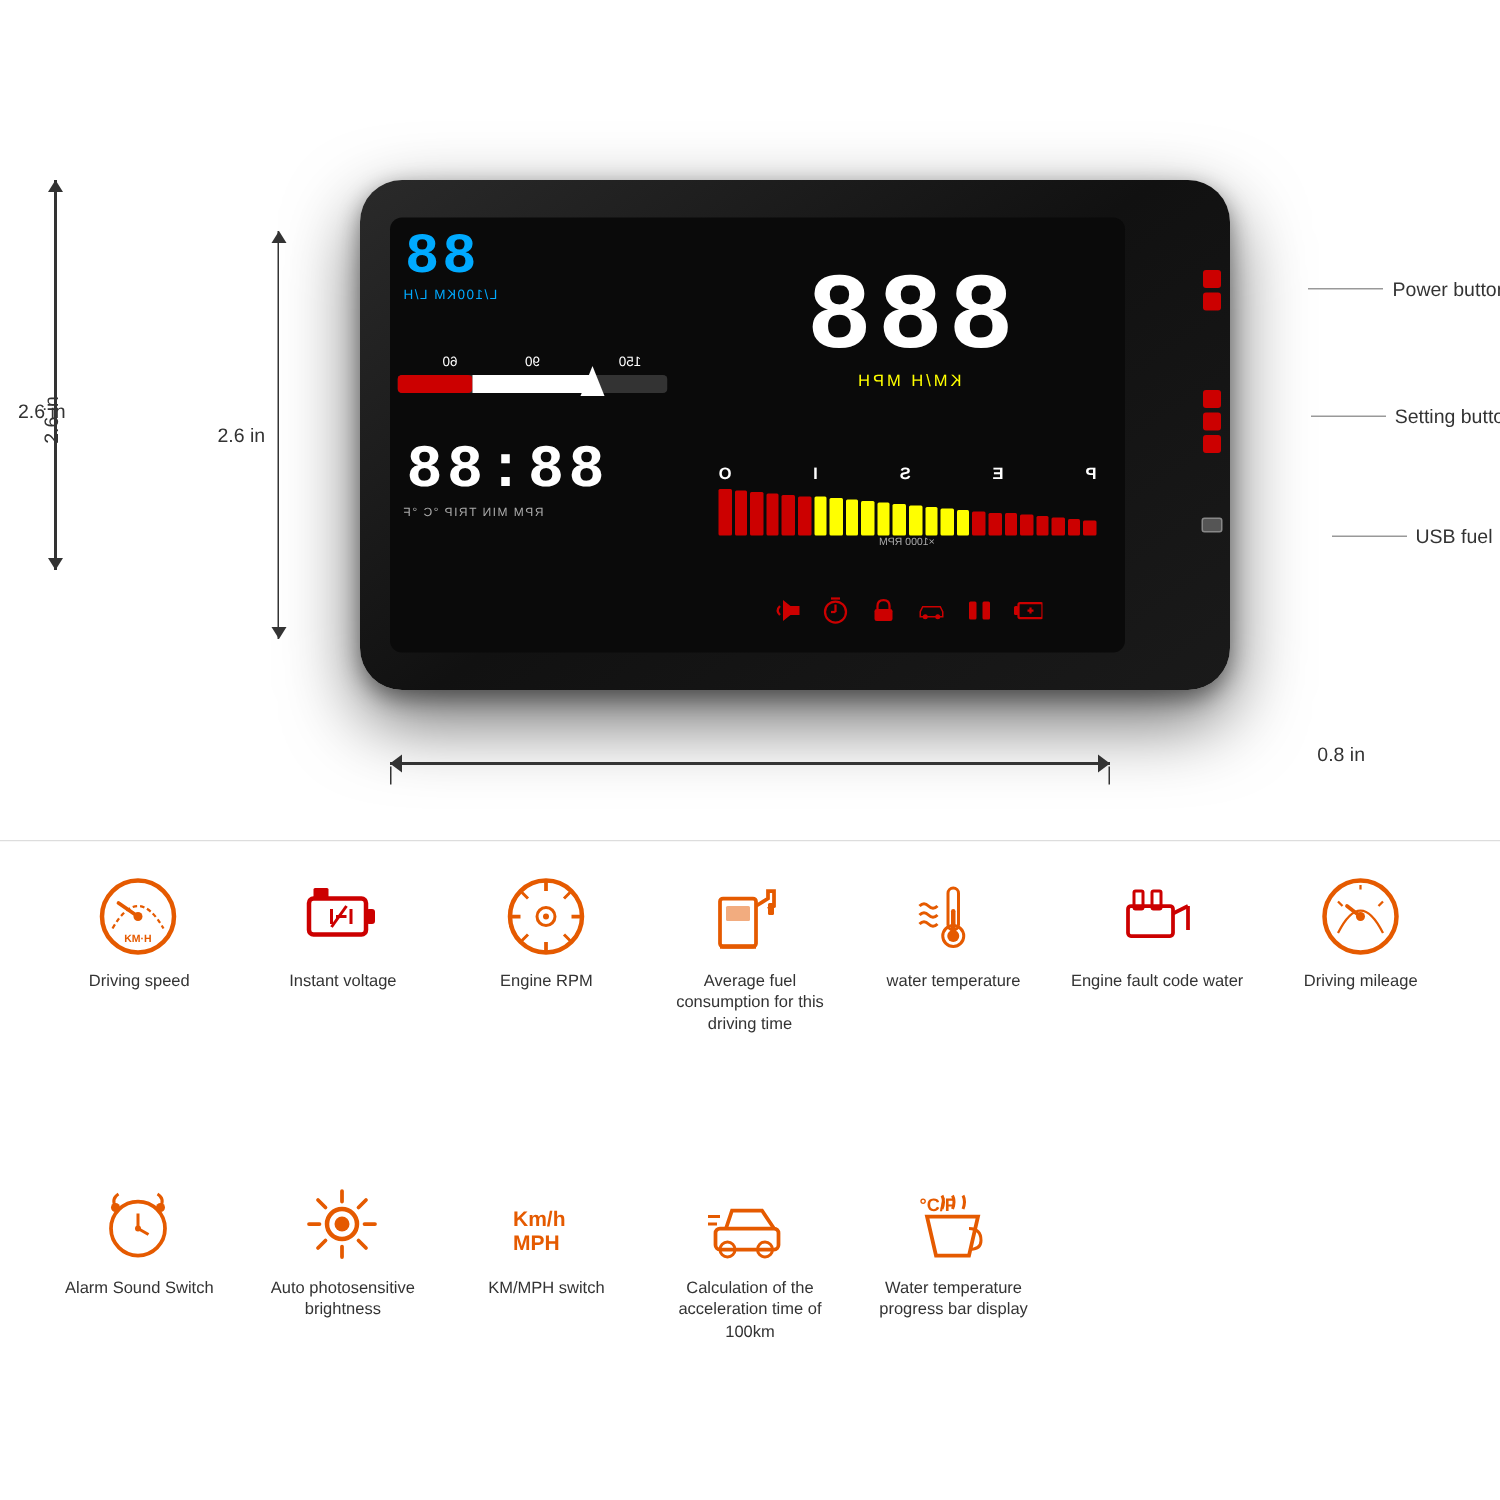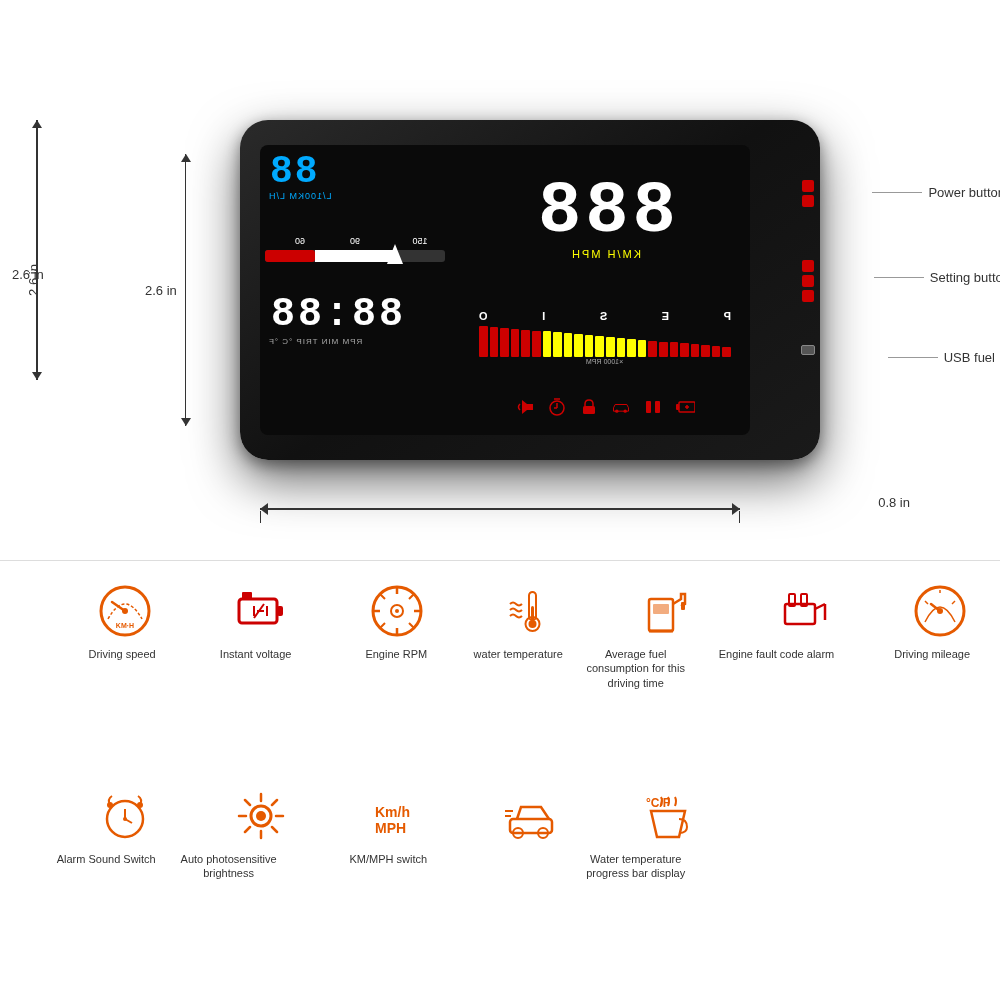--- a/index.html
+++ b/index.html
@@ -231,21 +231,21 @@
       display: grid;
       grid-template-columns: repeat(7, 1fr);
       grid-template-rows: 1fr 1fr;
       padding: 20px 30px;
       gap: 10px;
     }
 
     .feature-item {
       display: flex;
       flex-direction: column;
-      align-items: flex-end;
+      align-items: center;
       justify-content: flex-start;
       text-align: center;
       gap: 6px;
     }
 
     .feature-icon {
       width: 60px;
       height: 60px;
       display: flex;
       align-items: center;
@@ -499,63 +499,63 @@
         <path d="M10 10 L15 15 M39 39 L44 44 M44 10 L39 15 M15 39 L10 44" stroke="#e55a00" stroke-width="2"></path>
       </svg>
     </div>
     <div class="feature-label">Engine RPM</div>
   </div>
 
   <div class="feature-item">
     <div class="feature-icon">
       <svg width="55" height="55" viewBox="0 0 55 55">
 
+        <rect x="8" y="15" width="24" height="32" rx="2" fill="none" stroke="#e55a00" stroke-width="2.5"></rect>
+        <rect x="12" y="20" width="16" height="10" rx="1" fill="#e55a00" opacity="0.5"></rect>
+
+        <path d="M32 20 L40 15 L40 10 L44 10 L44 20 L40 22" fill="none" stroke="#e55a00" stroke-width="2.5"></path>
+        <rect x="40" y="18" width="4" height="8" rx="1" fill="#e55a00"></rect>
+
+        <line x1="8" y1="47" x2="32" y2="47" stroke="#e55a00" stroke-width="3"></line>
+      </svg>
+    </div>
+    <div class="feature-label">Average fuel consumption for this driving time</div>
+  </div>
+
+  <div class="feature-item">
+    <div class="feature-icon">
+      <svg width="55" height="55" viewBox="0 0 55 55">
+
         <rect x="24" y="8" width="7" height="28" rx="3.5" fill="none" stroke="#e55a00" stroke-width="2"></rect>
         <circle cx="27.5" cy="40" r="7" fill="none" stroke="#e55a00" stroke-width="2"></circle>
         <circle cx="27.5" cy="40" r="4" fill="#e55a00"></circle>
         <rect x="26" y="22" width="3" height="18" rx="1.5" fill="#e55a00"></rect>
 
         <path d="M5 20 Q8 17 11 20 Q14 23 17 20" fill="none" stroke="#e55a00" stroke-width="2"></path>
         <path d="M5 26 Q8 23 11 26 Q14 29 17 26" fill="none" stroke="#e55a00" stroke-width="2"></path>
         <path d="M5 32 Q8 29 11 32 Q14 35 17 32" fill="none" stroke="#e55a00" stroke-width="2"></path>
       </svg>
     </div>
     <div class="feature-label">water temperature</div>
   </div>
 
   <div class="feature-item">
     <div class="feature-icon">
       <svg width="55" height="55" viewBox="0 0 55 55">
 
-        <rect x="8" y="15" width="24" height="32" rx="2" fill="none" stroke="#e55a00" stroke-width="2.5"></rect>
-        <rect x="12" y="20" width="16" height="10" rx="1" fill="#e55a00" opacity="0.5"></rect>
-
-        <path d="M32 20 L40 15 L40 10 L44 10 L44 20 L40 22" fill="none" stroke="#e55a00" stroke-width="2.5"></path>
-        <rect x="40" y="18" width="4" height="8" rx="1" fill="#e55a00"></rect>
-
-        <line x1="8" y1="47" x2="32" y2="47" stroke="#e55a00" stroke-width="3"></line>
-      </svg>
-    </div>
-    <div class="feature-label">Average fuel consumption for this driving time</div>
-  </div>
-
-  <div class="feature-item">
-    <div class="feature-icon">
-      <svg width="55" height="55" viewBox="0 0 55 55">
-
         <rect x="8" y="20" width="30" height="20" rx="2" fill="none" stroke="#cc0000" stroke-width="2.5"></rect>
 
         <rect x="12" y="10" width="6" height="12" rx="1" fill="none" stroke="#cc0000" stroke-width="2"></rect>
         <rect x="24" y="10" width="6" height="12" rx="1" fill="none" stroke="#cc0000" stroke-width="2"></rect>
 
         <line x1="38" y1="25" x2="48" y2="20" stroke="#cc0000" stroke-width="2.5"></line>
         <line x1="48" y1="20" x2="48" y2="36" stroke="#cc0000" stroke-width="2.5"></line>
       </svg>
     </div>
-    <div class="feature-label">Engine fault code alarm</div>
+    <div class="feature-label">Engine fault code water</div>
   </div>
 
 
   <div class="feature-item">
     <div class="feature-icon">
       <svg width="55" height="55" viewBox="0 0 55 55">
         <circle cx="27" cy="27" r="24" fill="none" stroke="#e55a00" stroke-width="3"></circle>
         <circle cx="27" cy="27" r="3" fill="#e55a00"></circle>
         <line x1="27" y1="27" x2="18" y2="20" stroke="#e55a00" stroke-width="2.5" stroke-linecap="round"></line>
         <path d="M12 38 Q27 8 42 38" fill="none" stroke="#e55a00" stroke-width="1.5"></path>
@@ -612,20 +612,21 @@
 
         <rect x="5" y="30" width="42" height="14" rx="3" fill="none" stroke="#e55a00" stroke-width="2.5"></rect>
         <path d="M12 30 L16 18 L36 18 L44 30" fill="none" stroke="#e55a00" stroke-width="2.5"></path>
         <circle cx="13" cy="44" r="5" fill="none" stroke="#e55a00" stroke-width="2"></circle>
         <circle cx="38" cy="44" r="5" fill="none" stroke="#e55a00" stroke-width="2"></circle>
 
         <line x1="0" y1="22" x2="8" y2="22" stroke="#e55a00" stroke-width="2"></line>
         <line x1="0" y1="27" x2="6" y2="27" stroke="#e55a00" stroke-width="2"></line>
       </svg>
     </div>
+    <div class="feature-label">Calculation of the acceleration time of 100km</div>
   </div>
 
 
   <div class="feature-item">
     <div class="feature-icon">
       <svg width="55" height="55" viewBox="0 0 55 55">
         <text x="5" y="18" fill="#e55a00" font-size="12" font-weight="bold">°C/F</text>
 
         <path d="M10 22 L16 48 L38 48 L44 22 Z" fill="none" stroke="#e55a00" stroke-width="2.5"></path>
         <path d="M38 30 Q46 30 46 38 Q46 44 38 44" fill="none" stroke="#e55a00" stroke-width="2"></path>

